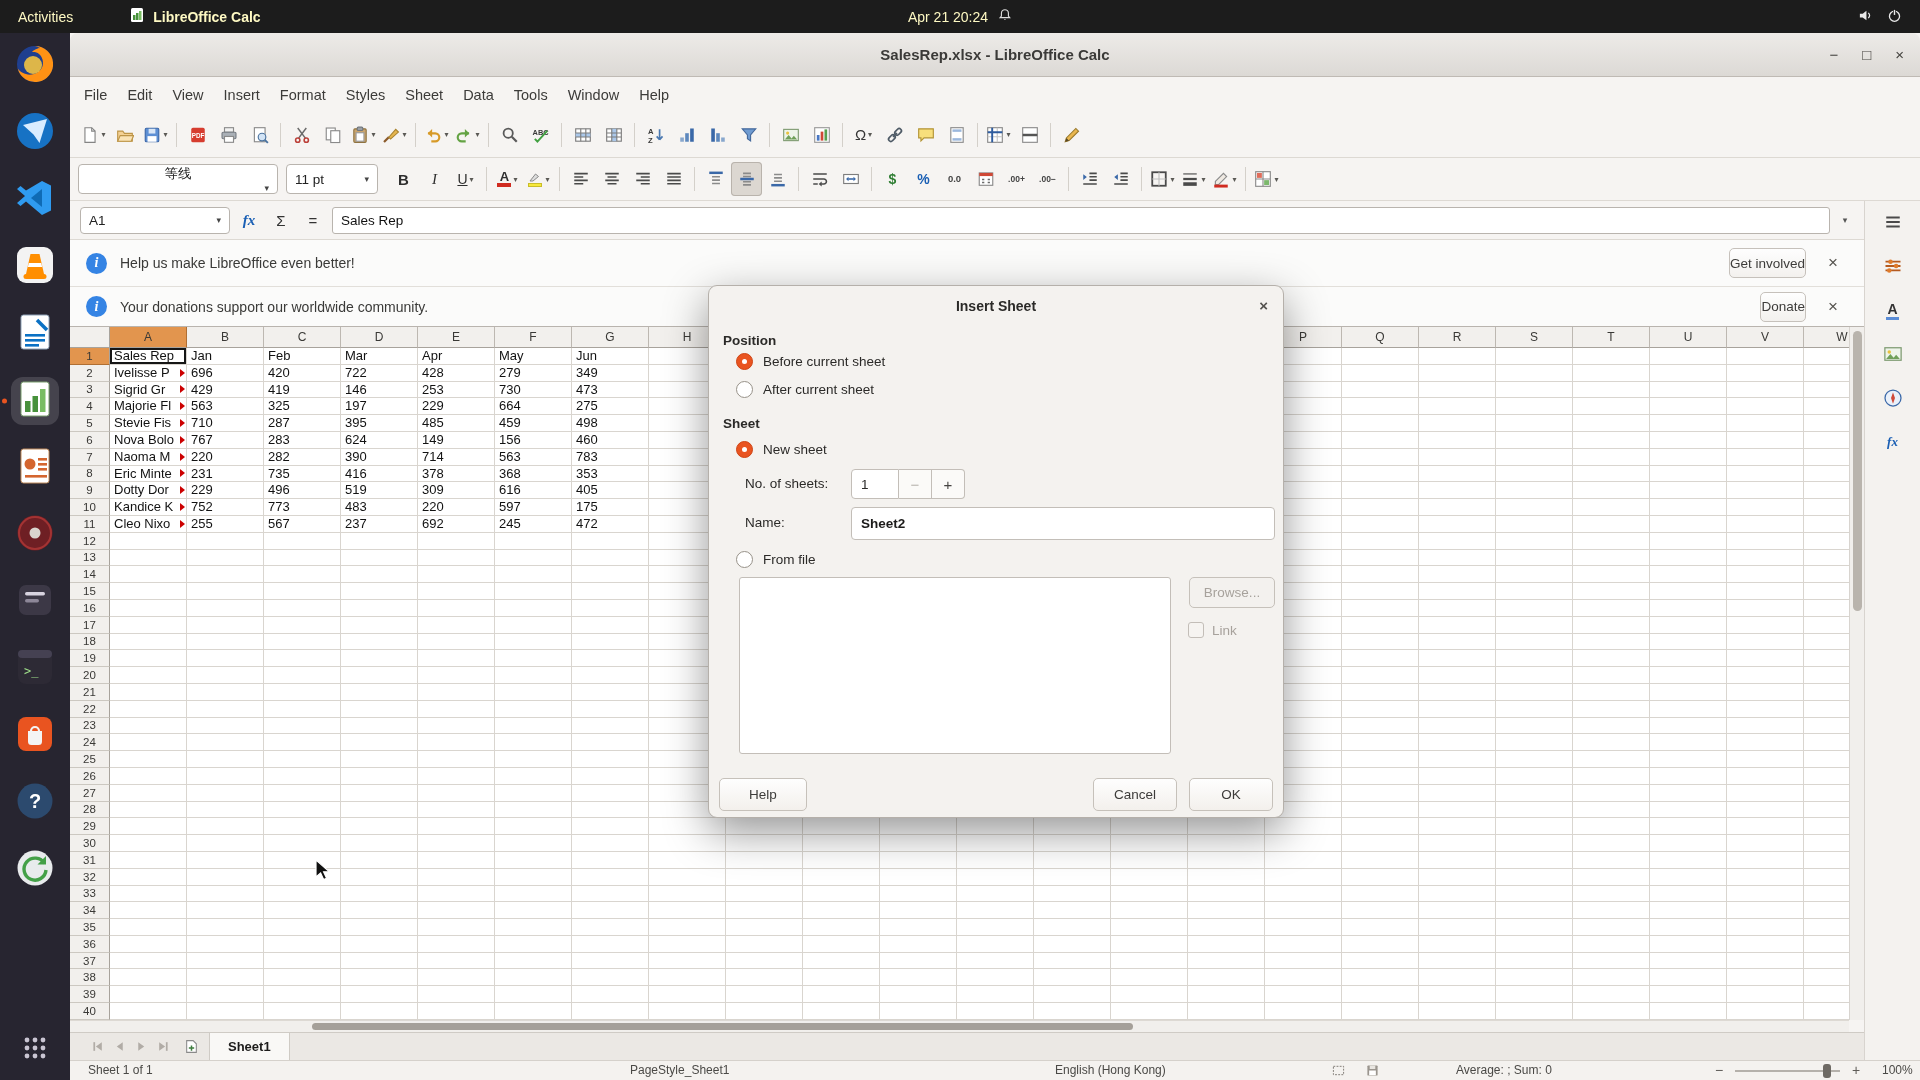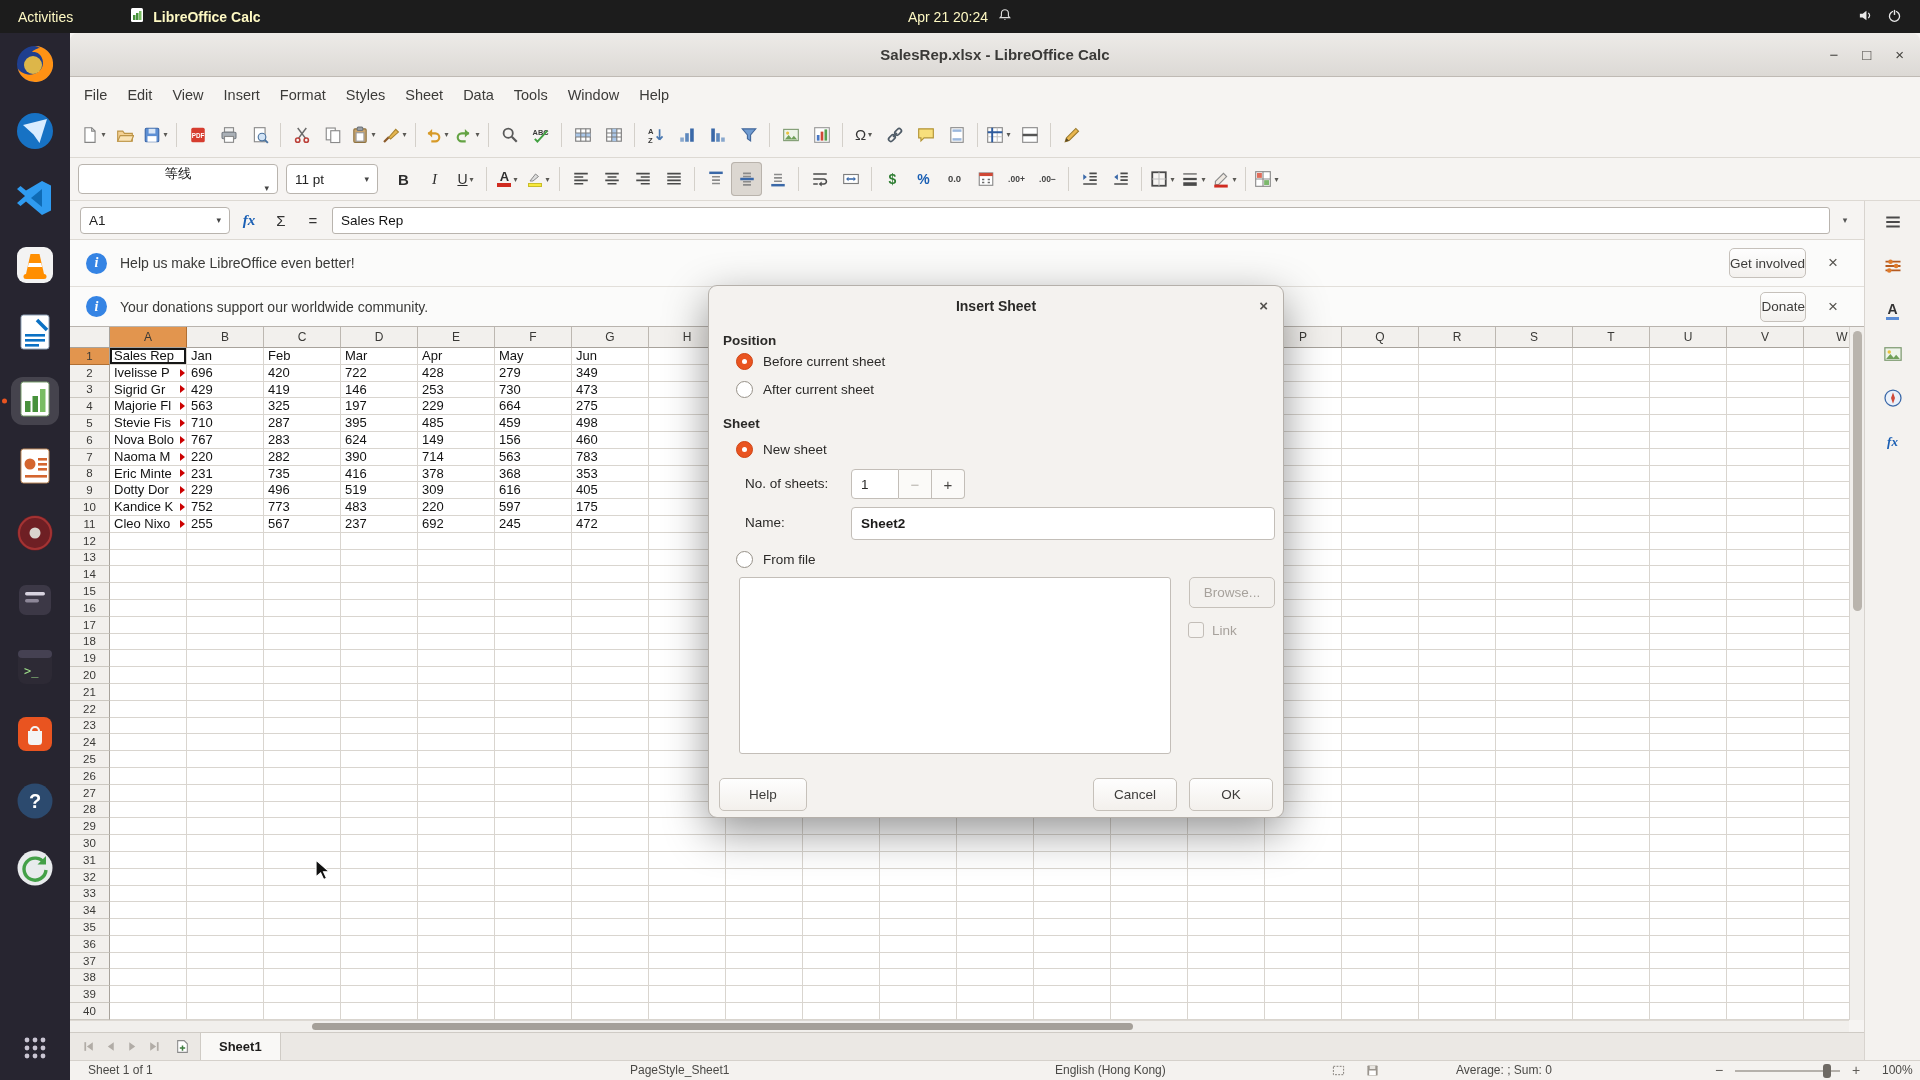--- a/index.html
+++ b/index.html
@@ -79,21 +79,21 @@
 #vscroll{position:absolute;left:1779px;top:294px;width:15px;height:693px;background:#f1efec;border-left:1px solid #d8d4cf;}
 #vscroll .thumb{position:absolute;left:3px;top:4px;width:9px;height:280px;border-radius:5px;background:#b9b4ad;}
 #hscroll{position:absolute;left:0;top:987px;width:1779px;height:12px;background:#f1efec;border-top:1px solid #ddd9d3;}
 #hscroll .thumb{position:absolute;left:242px;top:2px;width:821px;height:7px;border-radius:4px;background:#a5a099;}
 
 
 #sidestrip{position:absolute;left:1794px;top:168px;width:56px;height:859px;background:#f4f2ef;border-left:1px solid #d8d4cf;display:flex;flex-direction:column;align-items:center;padding-top:8px;gap:18px;}
 .strip-ic{width:26px;height:26px;display:flex;align-items:center;justify-content:center;}
 
 
-#tabbar{position:absolute;left:0;top:999px;width:1794px;height:28px;background:#ebe8e4;border-top:1px solid #cfcbc5;display:flex;align-items:center;padding-left:8px;gap:2px;}
+#tabbar{position:absolute;left:0;top:999px;width:1794px;height:28px;background:#ebe8e4;border-top:1px solid #cfcbc5;display:flex;align-items:center;padding-left:17px;gap:2px;}
 .navbtn{width:20px;height:20px;display:flex;align-items:center;justify-content:center;}
 .addsheet{width:24px;height:22px;display:flex;align-items:center;justify-content:center;margin:0 4px;}
 .tab{height:27px;display:flex;align-items:center;padding:0 18px;background:#f9f8f6;border-left:1px solid #cfcbc5;border-right:1px solid #cfcbc5;font-size:13px;font-weight:bold;color:#1d1c1b;}
 #statusbar{position:absolute;left:0;top:1027px;width:1850px;height:20px;background:#f4f2ef;border-top:1px solid #d5d1cb;font-size:12px;color:#4a4946;}
 #statusbar span{position:absolute;top:2px;white-space:nowrap;}
 .zoomtrack{position:absolute;left:1665px;top:9px;width:105px;height:2px;background:#b5b1ab;}
 .zoomthumb{position:absolute;left:88px;top:-6px;width:8px;height:14px;border-radius:3px;background:#6e6a64;}
 
 
 #dialog{position:absolute;left:708px;top:285px;width:576px;height:533px;background:#f4f2ef;border:1px solid #b5b0aa;border-radius:9px;box-shadow:0 14px 44px rgba(0,0,0,0.42);z-index:50;font-size:13.5px;color:#2b2a28;padding-left:17px;}

